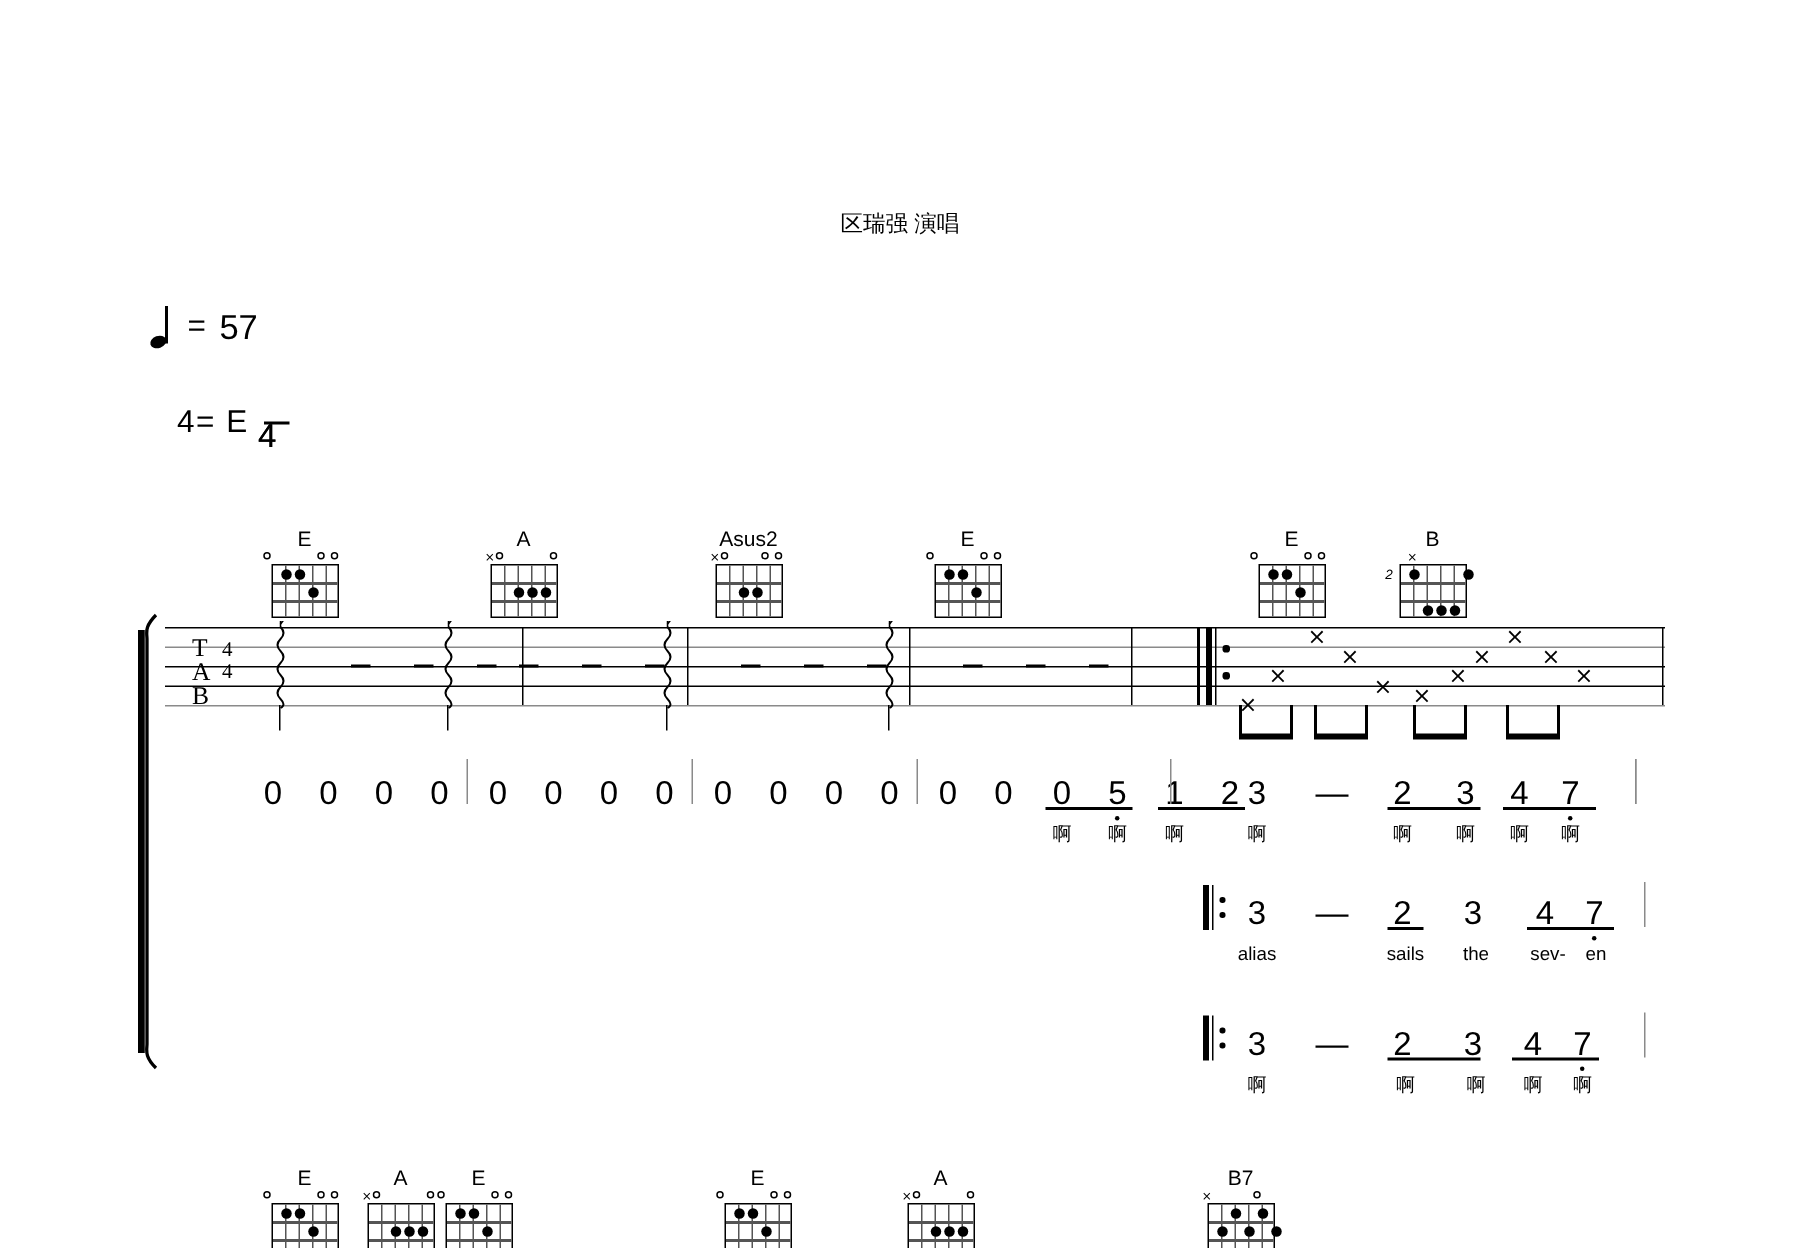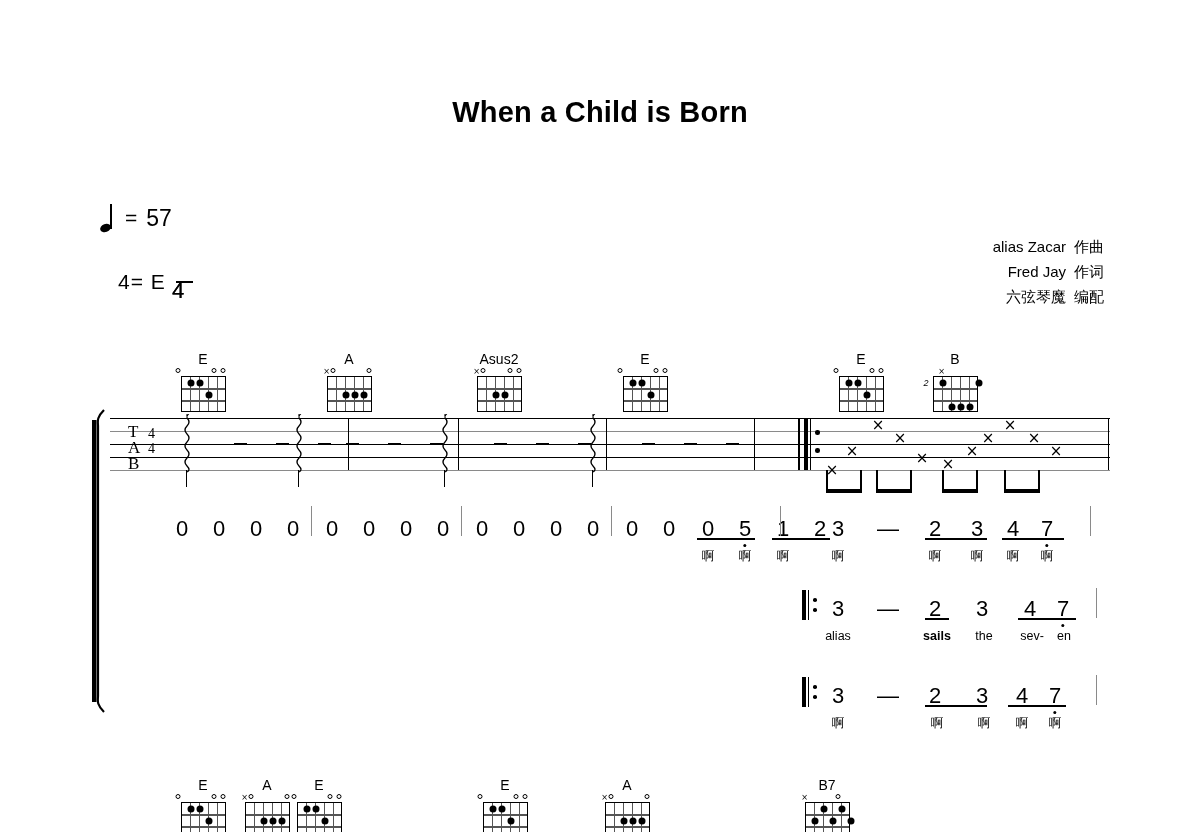--- a/index.html
+++ b/index.html
@@ -131,51 +131,40 @@
   .rep { position:absolute; height:30px; }
   .rep .thick { position:absolute; left:0; top:0; width:4px; height:100%; background:#000; }
   .rep .thin { position:absolute; left:6px; top:0; width:1.4px; height:100%; background:#000; }
   .rep .d { position:absolute; left:11px; width:3.6px; height:3.6px; background:#000; border-radius:50%; }
 </style>
 </head>
 <body>
 
 <div class="sheet">
 
-  <div class="title">When a Child is Born</div>
+  <div class="subtitle">区瑞强  演唱</div>
 
   <div class="tempo">
     <div class="qnote">
       <div class="head"></div>
         <div class="stem"></div>
     </div>
     <div class="eq">=</div>
     <div class="bpm">57</div>
   </div>
 
   <div class="keysig">
     <div class="k">4= E</div>
     <div class="frac">
       <div class="num">4</div>
       <div class="bar"></div>
       <div class="num">4</div>
     </div>
   </div>
 
-  <div class="credits">
-    <div class="row">
-      <span>alias Zacar</span><span class="cn">作曲</span>
-    </div>
-    <div class="row">
-      <span>Fred Jay</span><span class="cn">作词</span>
-    </div>
-    <div class="row">
-      <span>六弦琴魔</span><span class="cn">编配</span>
-    </div>
-  </div>
 
   <div id="chords-top" class="chordrow" style="left: 0px; top: 352px; width: 1200px; height: 64px;">
       <div class="chord" style="left: 176px; top: 0px;">
         <div class="cname">E</div>
         <div class="marks">
           <span class="open" style="left: 2px;"></span>
           <span class="open" style="left: 38px;"></span>
           <span class="open" style="left: 47px;"></span>
         </div>
         <div class="grid">
@@ -449,21 +438,21 @@
         <div class="thick"></div>
         <div class="thin"></div>
         <div class="d" style="top:8px"></div>
         <div class="d" style="top:18px"></div>
       </div>
       <div class="ubeam" style="left: 925px; width: 24px; top: 30px;"></div>
       <div class="ubeam" style="left: 1018px; width: 58px; top: 30px;"></div>
       <div class="odot" style="left: 1063px; top: 36px;"></div>
       <div class="mbar" style="left: 1096px; top: 0px; height: 30px;"></div>
       <div class="lyr" style="left: 838px; top: 42px;">alias</div>
-      <div class="lyr" style="left: 937px; top: 42px; font-weight: bold;">sails</div>
+      <div class="lyr" style="left: 937px; top: 42px;">sails</div>
       <div class="lyr" style="left: 984px; top: 42px;">the</div>
       <div class="lyr" style="left: 1032px; top: 42px;">sev-</div>
       <div class="lyr" style="left: 1064px; top: 42px;">en</div>
     </div>
   <div class="numrow" id="row3" style="top:675px">
       <div class="num" style="left: 838px; top: 10px;">3</div>
       <div class="num" style="left: 888px; top: 10px;">—</div>
       <div class="num" style="left: 935px; top: 10px;">2</div>
       <div class="num" style="left: 982px; top: 10px;">3</div>
       <div class="num" style="left: 1022px; top: 10px;">4</div>

